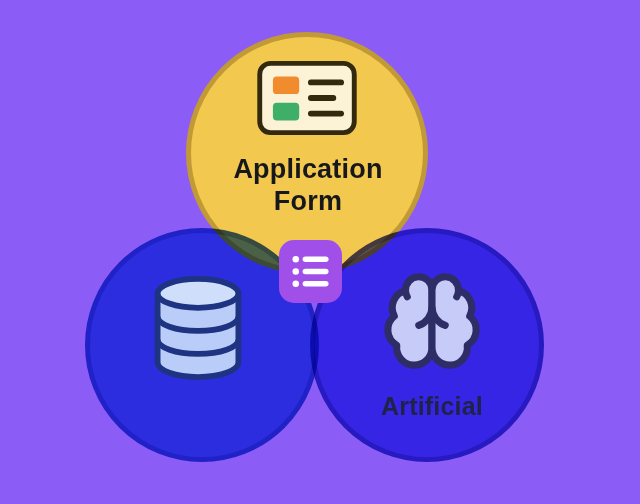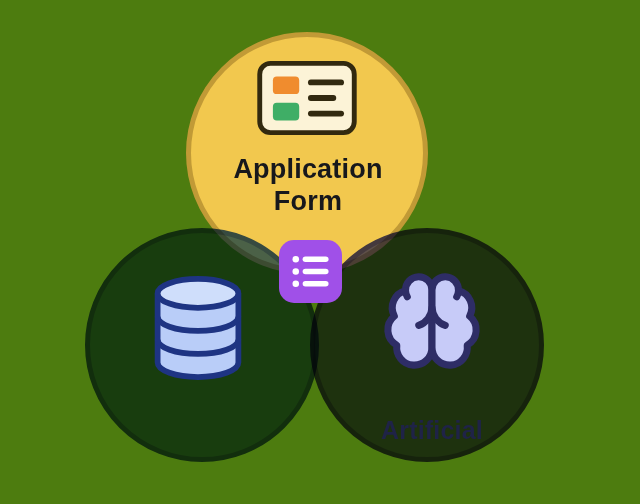--- a/index.html
+++ b/index.html
@@ -65,36 +65,35 @@
   .label-left {
     left: 97px; top: 394px;
     width: 212px;
     font-size: 25px;
   }
   .label-right {
     left: 352px; top: 392px;
     width: 160px;
     font-size: 25px;
     font-weight: 600;
-    margin-top: 24px;
   }
   .center-badge {
     position: absolute;
     left: 279px; top: 240px;
     width: 63px; height: 63px;
     border-radius: 15px;
     display: flex;
     align-items: center;
     justify-content: center;
   }
 </style>
 </head>
 <body>
 
-<div class="venn" style="background: #4d7c0f;">
+<div class="venn" style="background: #8b5cf6;">
 
   <div class="circle circle-top" style="background: rgb(242, 200, 78); border-color: rgb(193, 154, 54);"></div>
   <div class="circle circle-left" style="background: rgb(79, 124, 232); border-color: rgb(58, 94, 207);"></div>
   <div class="circle circle-right" style="background: rgb(99, 102, 238); border-color: rgb(72, 72, 200);"></div>
 
   <div class="layer">
 
     <div class="icon-wrap form-icon">
       <svg viewBox="0 0 104 78" width="102" height="76" aria-hidden="true">
         <rect x="3.5" y="3.5" width="97" height="71" rx="11" fill="#fcf3d7" stroke="#32290f" stroke-width="5"></rect>

